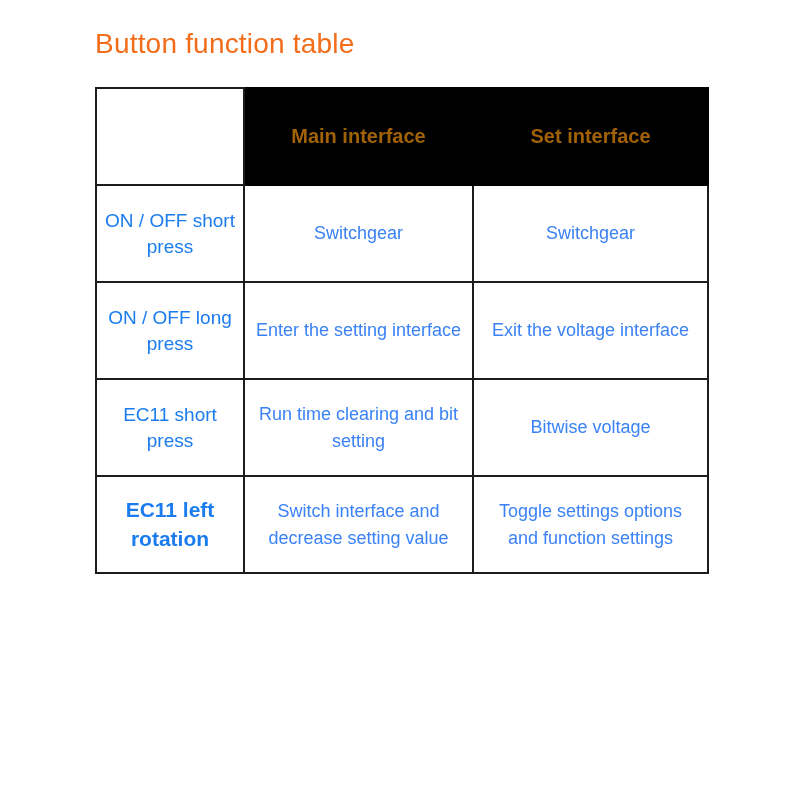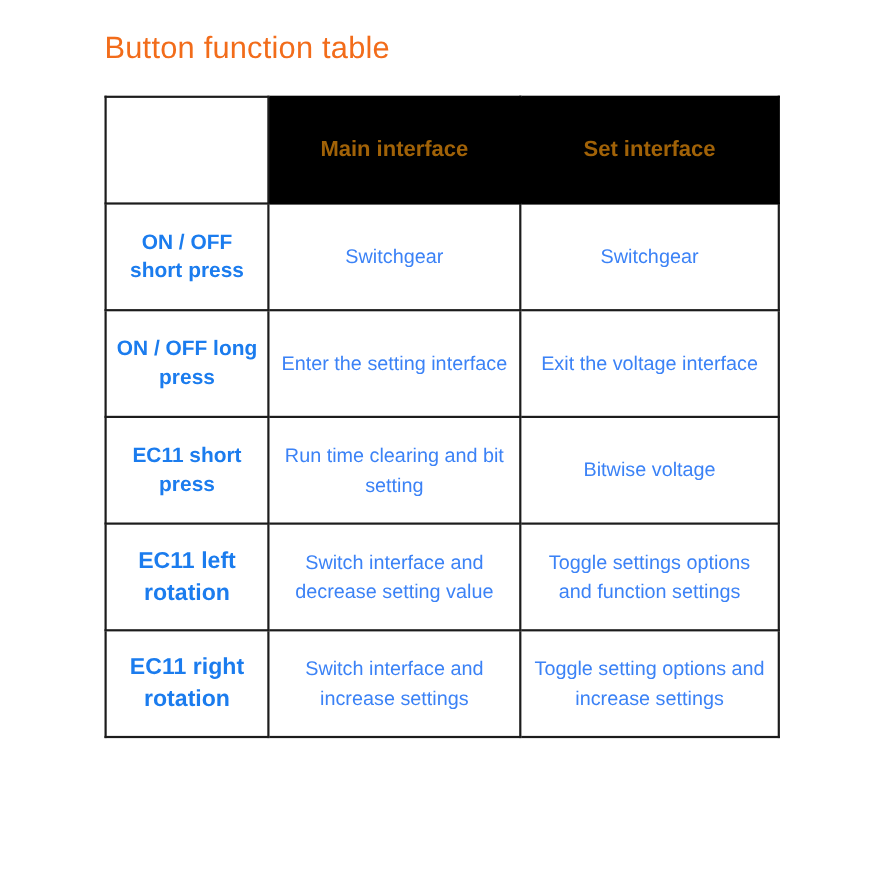--- a/index.html
+++ b/index.html
@@ -53,21 +53,21 @@
     font-size: 20px;
     font-weight: 700;
     border-color: #000000;
   }
   .func-table thead th.head-empty {
     background: #ffffff;
   }
   .row-label {
     color: #1b7cee;
     font-size: 19px;
-    font-weight: 700;
+    font-weight: 400;
     line-height: 1.35;
   }
   .func-table tbody tr:nth-child(n+4) .row-label {
     font-size: 21px;
     font-weight: 700;
   }
   .cell-text {
     color: #3b82f6;
     font-size: 18px;
     font-weight: 400;
@@ -108,21 +108,16 @@
       <tr>
         <td class="row-label">EC11 short press</td>
         <td class="cell-text">Run time clearing and bit setting</td>
         <td class="cell-text">Bitwise voltage</td>
       </tr>
       <tr>
         <td class="row-label">EC11 left rotation</td>
         <td class="cell-text">Switch interface and decrease setting value</td>
         <td class="cell-text">Toggle settings options and function settings</td>
       </tr>
-      <tr>
-        <td class="row-label">EC11 right rotation</td>
-        <td class="cell-text">Switch interface and increase settings</td>
-        <td class="cell-text">Toggle setting options and increase settings</td>
-      </tr>
     </tbody>
   </table>
 
 </div>
 
 </body></html>

